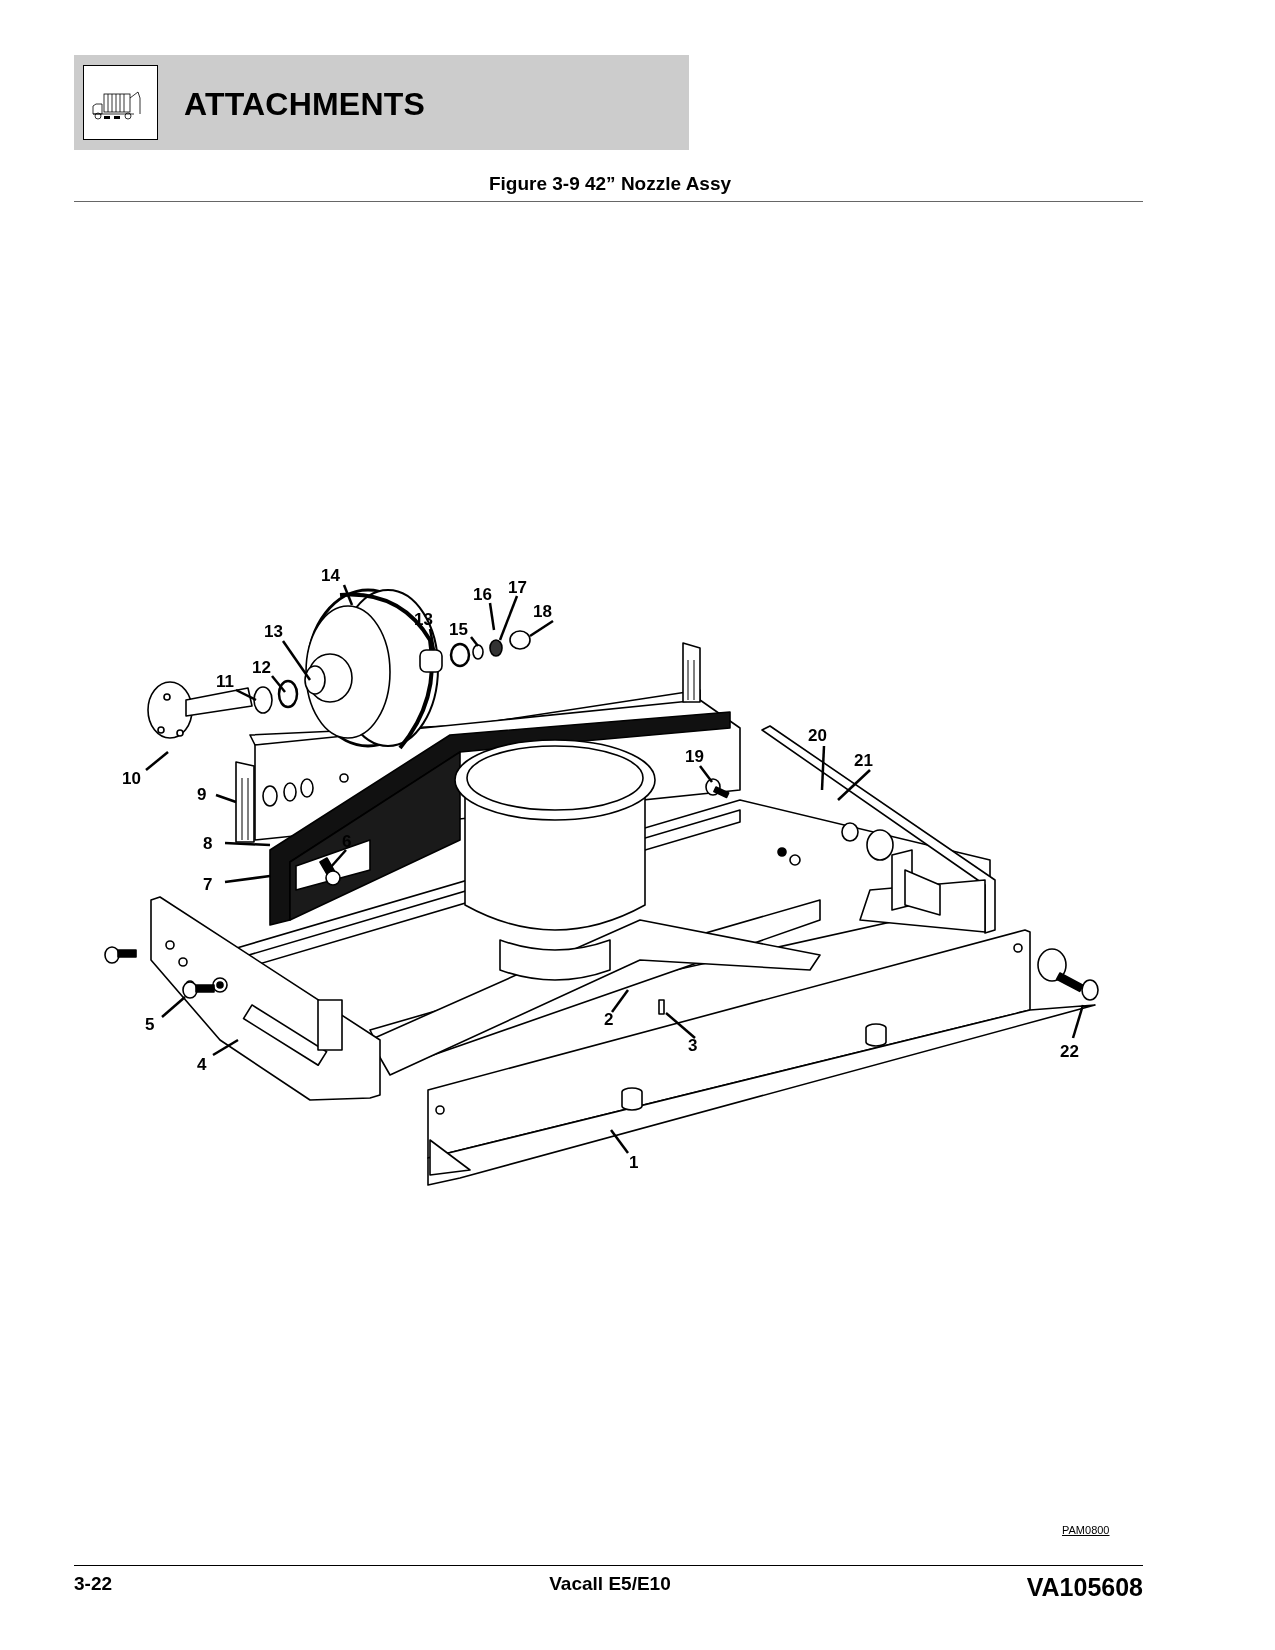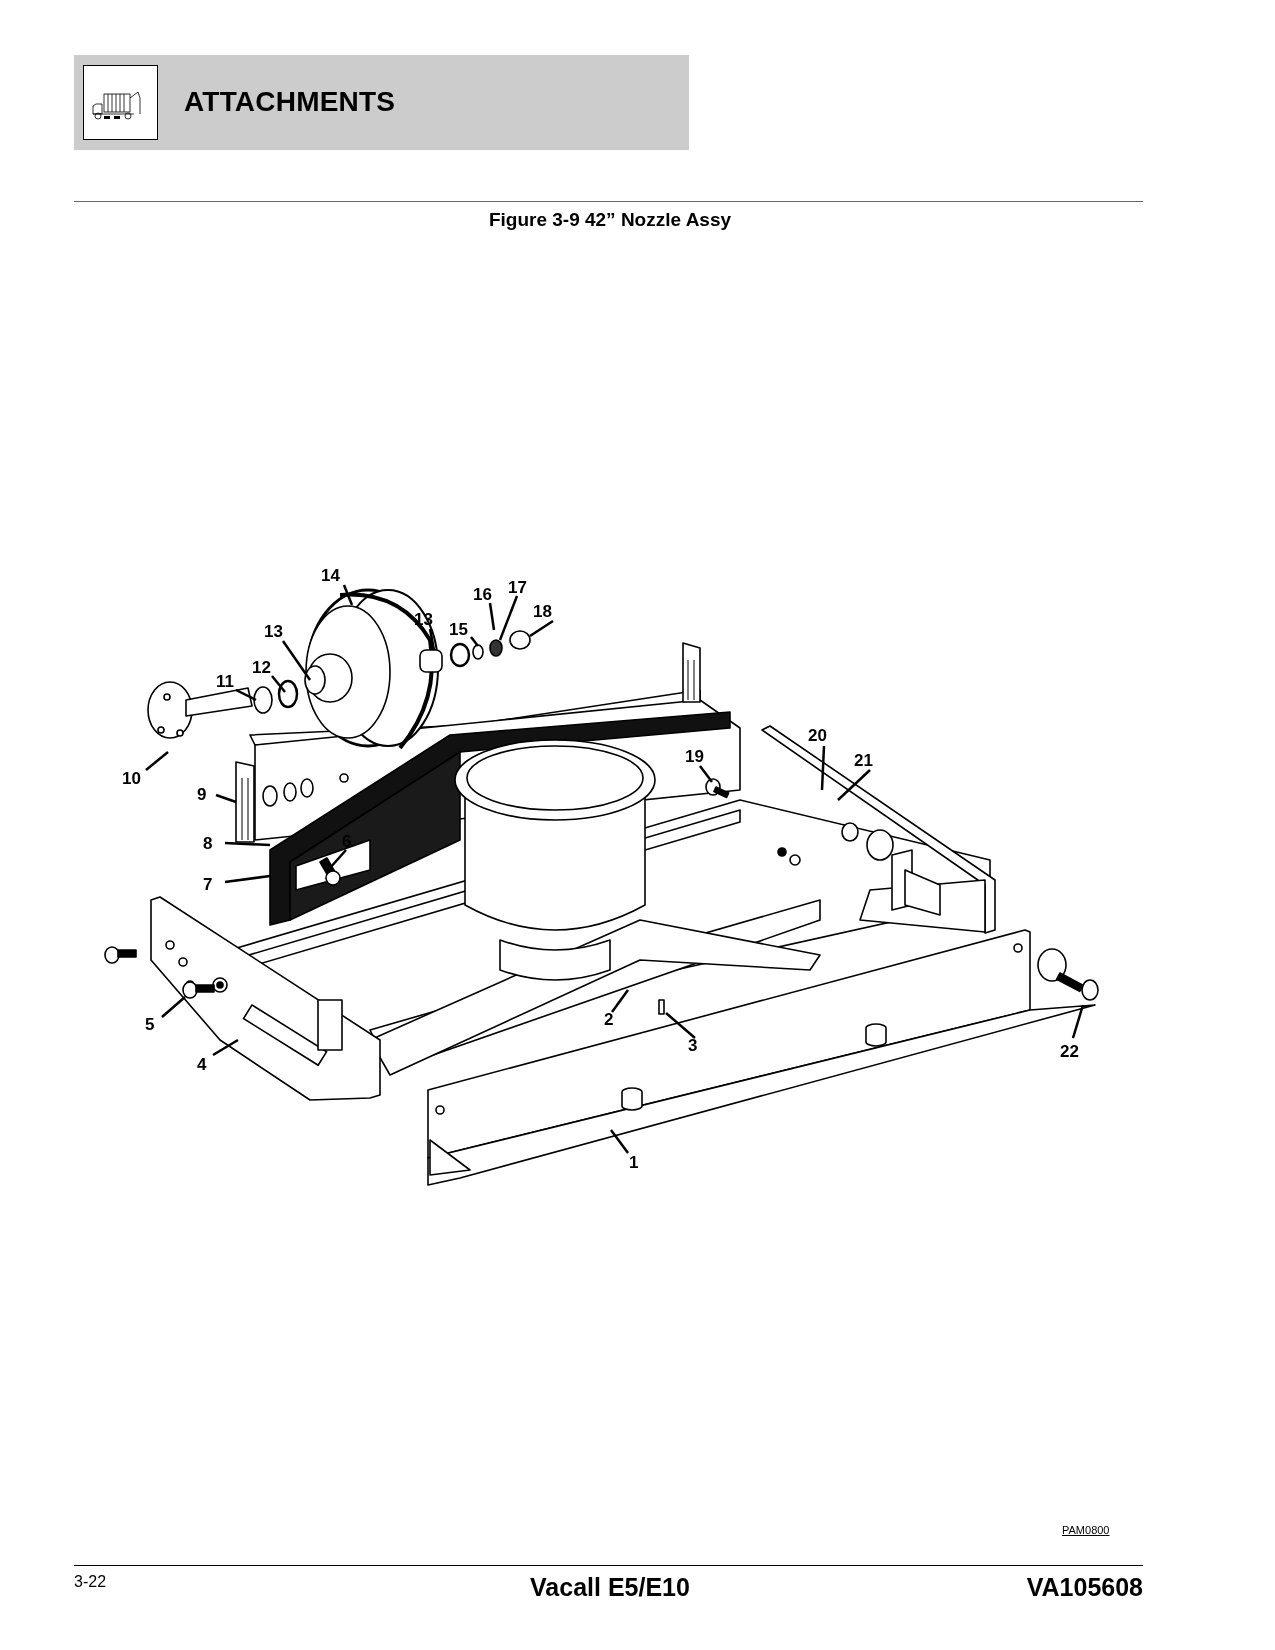--- a/index.html
+++ b/index.html
@@ -3,31 +3,31 @@
 <meta charset="utf-8">
 <style>
   html, body { margin: 0; padding: 0; background: #ffffff; }
   body { width: 1275px; height: 1650px; position: relative; overflow: hidden;
          font-family: "Liberation Sans", sans-serif; color: #000; }
   .header-band { position: absolute; left: 74px; top: 55px; width: 615px; height: 95px;
                  background: #cccccc; }
   .section-icon { position: absolute; left: 9px; top: 10px; width: 75px; height: 75px;
                   background: #fff; border: 1px solid #000; box-sizing: border-box; }
   .section-icon svg { position: absolute; left: 6px; top: 18px; }
-  .section-title { position: absolute; left: 110px; top: 31px; font-size: 28px; font-weight: bold;
+  .section-title { position: absolute; left: 110px; top: 31px; font-size: 32px; font-weight: bold;
                    letter-spacing: 0.2px; }
   .fig-title { position: absolute; left: 0; width: 1220px; top: 173px; text-align: center;
-               font-size: 19px; font-weight: bold; margin-top: 36px; }
+               font-size: 19px; font-weight: bold; }
   .rule-top { position: absolute; left: 74px; top: 201px; width: 1069px; height: 1px; background: #666; }
   .diagram { position: absolute; left: 0; top: 0; }
   .callout { font-family: "Liberation Sans", sans-serif; font-weight: bold; font-size: 17px; fill: #000; }
   .drawing-id { position: absolute; left: 1062px; top: 1524px; font-size: 11px; text-decoration: underline; }
   .rule-bottom { position: absolute; left: 74px; top: 1565px; width: 1069px; height: 1px; background: #000; }
-  .footer-left { position: absolute; left: 74px; top: 1573px; font-size: 16px; font-weight: normal; }
-  .footer-center { position: absolute; left: 0; width: 1220px; top: 1573px; text-align: center; font-size: 25px; font-weight: bold; }
+  .footer-left { position: absolute; left: 74px; top: 1573px; font-size: 19px; font-weight: bold; }
+  .footer-center { position: absolute; left: 0; width: 1220px; top: 1573px; text-align: center; font-size: 19px; font-weight: bold; }
   .footer-right { position: absolute; right: 132px; top: 1573px; font-size: 25px; font-weight: bold; }
 </style>
 </head>
 <body>
 
 <div class="header-band">
   <div class="section-icon">
     <svg width="62" height="40" viewBox="0 0 62 40">
       <g fill="none" stroke="#000" stroke-width="0.8">
         <path d="M3 22 L3 30 L12 30 L12 20 L6 20 Z"></path>

